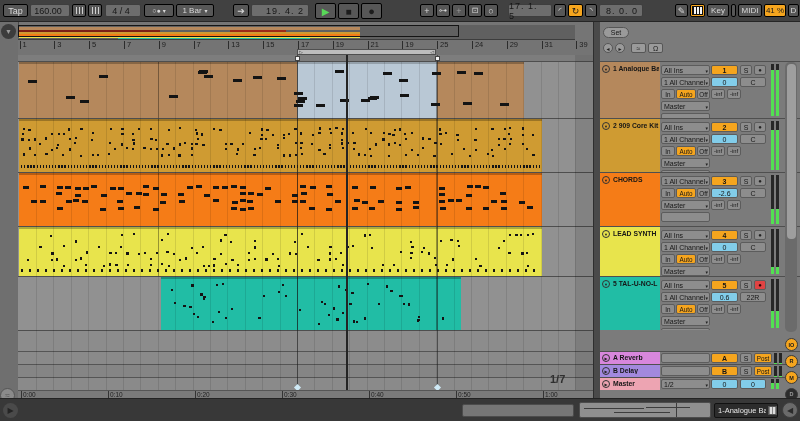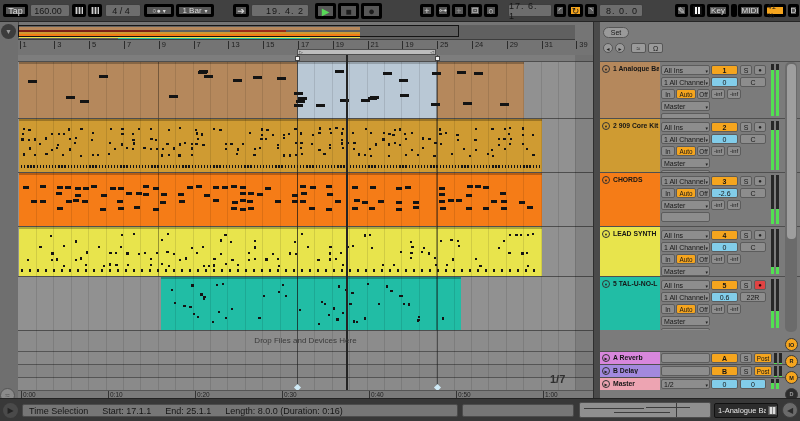--- a/index.html
+++ b/index.html
@@ -1,20 +1,20 @@
 <!DOCTYPE html>
 <html><head>
 <meta charset="utf-8">
 <style>
   html,body{margin:0;padding:0;background:#2e2e2e;}
   #app{position:relative;width:800px;height:421px;overflow:hidden;
        font-family:"Liberation Sans",sans-serif;background:#3f3f3f;
        -webkit-font-smoothing:antialiased;}
   .abs{position:absolute;}
-  .btn{background:#575757;border:3px solid #000000;border-radius:2px;color:#d8d8d8;
+  .btn{background:#575757;border:1px solid #000000;border-radius:2px;color:#d8d8d8;
        font-size:9px;display:flex;align-items:center;justify-content:center;box-sizing:border-box;}
   .disp{background:#6d6d6d;border:1px solid #3e3e3e;border-radius:2px;color:#161616;
        font-size:9px;display:flex;align-items:center;justify-content:flex-end;
        box-sizing:border-box;padding-right:4px;letter-spacing:1px;}
   .orange{background:#f5a51e!important;color:#1a1a1a!important;}
   .stripes{background:repeating-linear-gradient(90deg,#cfcfcf 0,#cfcfcf 1px,#575757 1px,#575757 3px);
        width:7px;height:7px;}
   .pbox{background:#8d8d8d;border:1px solid #5c5c5c;border-radius:2px;color:#161616;
        font-size:7px;display:flex;align-items:center;box-sizing:border-box;
        padding:0 2px;overflow:hidden;white-space:nowrap;}
@@ -74,21 +74,21 @@
     <div class="btn abs" style="left:452px;top:4px;width:14px;height:13px;color:#9a9a9a">
         <span>+</span>
       </div>
     <div class="btn abs" style="left:468px;top:4px;width:14px;height:13px;font-size:8px">
         <span>⊡</span>
       </div>
     <div class="btn abs" style="left:484px;top:4px;width:14px;height:13px">
         <span>○</span>
       </div>
 
-    <div class="disp abs" style="left:508px;top:4px;width:44px;height:13px">17. 6. 1</div>
+    <div class="disp abs" style="left:508px;top:4px;width:44px;height:13px">17. 1. 5</div>
     <div class="btn abs" style="left:554px;top:4px;width:12px;height:13px;font-size:8px">
         <span>◜</span>
       </div>
     <div class="btn abs orange" style="left:568px;top:4px;width:15px;height:13px;font-size:9px">
         <span>↻</span>
       </div>
     <div class="btn abs" style="left:585px;top:4px;width:12px;height:13px;font-size:8px">
         <span>◝</span>
       </div>
     <div class="disp abs" style="left:599px;top:4px;width:44px;height:13px">8. 0. 0</div>
@@ -917,21 +917,20 @@
           <div style="position: absolute; left: 267.295px; top: 239.629px; width: 2.2px; height: 2.2px; background: rgb(20, 20, 20);"></div>
         </div>
         <div style="position: absolute; left: 557px; top: 0px; width: 18px; height: 335px; background: rgba(0, 0, 0, 0.1);"></div>
         <div style="position: absolute; left: 279px; top: 0px; width: 1px; height: 335px; background: rgba(25, 25, 25, 0.55);"></div>
         <div style="position: absolute; left: 277px; top: 1px; width: 5px; height: 5px; background: rgb(242, 242, 242); border: 1px solid rgb(68, 68, 68); box-sizing: border-box;"></div>
         <div style="position: absolute; left: 277px; top: 330px; width: 5px; height: 5px; background: rgb(207, 234, 246); transform: rotate(45deg);"></div>
         <div style="position: absolute; left: 419px; top: 0px; width: 1px; height: 335px; background: rgba(25, 25, 25, 0.55);"></div>
         <div style="position: absolute; left: 417px; top: 1px; width: 5px; height: 5px; background: rgb(242, 242, 242); border: 1px solid rgb(68, 68, 68); box-sizing: border-box;"></div>
         <div style="position: absolute; left: 417px; top: 330px; width: 5px; height: 5px; background: rgb(207, 234, 246); transform: rotate(45deg);"></div>
         <div style="position: absolute; left: 328px; top: 0px; width: 1.5px; height: 335px; background: rgb(36, 36, 36);"></div>
-        <div style="position: absolute; left: 0px; top: 281px; width: 575px; text-align: center; color: rgb(58, 58, 58); font-size: 8px;">Drop Files and Devices Here</div>
       </div>
       <div style="position: absolute; left: 550px; top: 351px; width: 34px; color: rgb(47, 47, 47); font-size: 11px; font-weight: bold;">1/7</div>
       <div style="position: absolute; left: 18px; top: 368px; width: 575px; height: 8px; background: rgb(122, 122, 122); border-top: 1px solid rgb(85, 85, 85);">
         <div style="position: absolute; left: 3px; top: 0px; height: 8px; font-size: 6.5px; color: rgb(31, 31, 31); border-left: 1px solid rgb(51, 51, 51); padding-left: 1px; line-height: 8px;">0:00</div>
         <div style="position: absolute; left: 90px; top: 0px; height: 8px; font-size: 6.5px; color: rgb(31, 31, 31); border-left: 1px solid rgb(51, 51, 51); padding-left: 1px; line-height: 8px;">0:10</div>
         <div style="position: absolute; left: 177px; top: 0px; height: 8px; font-size: 6.5px; color: rgb(31, 31, 31); border-left: 1px solid rgb(51, 51, 51); padding-left: 1px; line-height: 8px;">0:20</div>
         <div style="position: absolute; left: 264px; top: 0px; height: 8px; font-size: 6.5px; color: rgb(31, 31, 31); border-left: 1px solid rgb(51, 51, 51); padding-left: 1px; line-height: 8px;">0:30</div>
         <div style="position: absolute; left: 351px; top: 0px; height: 8px; font-size: 6.5px; color: rgb(31, 31, 31); border-left: 1px solid rgb(51, 51, 51); padding-left: 1px; line-height: 8px;">0:40</div>
         <div style="position: absolute; left: 438px; top: 0px; height: 8px; font-size: 6.5px; color: rgb(31, 31, 31); border-left: 1px solid rgb(51, 51, 51); padding-left: 1px; line-height: 8px;">0:50</div>
         <div style="position: absolute; left: 525px; top: 0px; height: 8px; font-size: 6.5px; color: rgb(31, 31, 31); border-left: 1px solid rgb(51, 51, 51); padding-left: 1px; line-height: 8px;">1:00</div>
@@ -1115,26 +1114,20 @@
       <div style="position: absolute; left: 185px; top: 316px; width: 13px; height: 13px; border-radius: 50%; background: rgb(245, 165, 30); color: rgb(26, 26, 26); font-size: 5.5px; font-weight: bold; display: flex; align-items: center; justify-content: center; border: 1px solid rgb(58, 58, 58); box-sizing: border-box;">IO</div>
       <div style="position: absolute; left: 185px; top: 332.5px; width: 13px; height: 13px; border-radius: 50%; background: rgb(245, 165, 30); color: rgb(26, 26, 26); font-size: 5.5px; font-weight: bold; display: flex; align-items: center; justify-content: center; border: 1px solid rgb(58, 58, 58); box-sizing: border-box;">R</div>
       <div style="position: absolute; left: 185px; top: 349px; width: 13px; height: 13px; border-radius: 50%; background: rgb(245, 165, 30); color: rgb(26, 26, 26); font-size: 5.5px; font-weight: bold; display: flex; align-items: center; justify-content: center; border: 1px solid rgb(58, 58, 58); box-sizing: border-box;">M</div>
       <div style="position: absolute; left: 185px; top: 365.5px; width: 13px; height: 13px; border-radius: 50%; background: rgb(44, 44, 44); color: rgb(153, 153, 153); font-size: 5.5px; font-weight: bold; display: flex; align-items: center; justify-content: center; border: 1px solid rgb(58, 58, 58); box-sizing: border-box;">D</div>
       <div style="position: absolute; left: 185px; top: 40px; width: 12px; height: 270px; background: rgb(107, 107, 107); border-radius: 5px;"></div>
       <div style="position: absolute; left: 186.5px; top: 42px; width: 9px; height: 175px; background: rgb(158, 158, 158); border-radius: 4px;"></div>
     </div>
 
   <div id="statusbar">
     <div class="circ abs" style="left:3px;top:402px;width:15px;height:15px;background:#4a4a4a;color:#242424;font-size:8px;top:4px;left:3px">▶</div>
-    <div class="abs" style="left:22px;top:5px;width:436px;height:13px;background:#767676;border:1px solid #4c4c4c;border-radius:2px;box-sizing:border-box;display:flex;align-items:center;color:#151515;font-size:9px">
-      <span style="margin-left:6px">Time Selection</span>
-      <span style="margin-left:14px">Start: 17.1.1</span>
-      <span style="margin-left:14px">End: 25.1.1</span>
-      <span style="margin-left:14px">Length: 8.0.0  (Duration: 0:16)</span>
-    </div>
     <div class="abs" style="left:462px;top:5px;width:112px;height:13px;background:#767676;border:1px solid #4c4c4c;border-radius:2px;box-sizing:border-box"></div>
     <div class="abs" style="left:579px;top:3px;width:132px;height:16px;background:#8f8f8f;border:1px solid #4c4c4c;border-radius:2px;box-sizing:border-box;overflow:hidden">
       <div class="abs" style="left:4px;top:5px;width:60px;height:1px;background:#3c3c3c"></div>
       <div class="abs" style="left:34px;top:9px;width:56px;height:1px;background:#3c3c3c"></div>
       <div class="abs" style="left:66px;top:4px;width:44px;height:1px;background:#3c3c3c"></div>
       <div class="abs" style="left:96px;top:0;width:1px;height:16px;background:#3c3c3c"></div>
     </div>
     <div class="abs" style="left:714px;top:4px;width:64px;height:15px;background:#2c2c2c;border:1px solid #111;border-radius:2px;box-sizing:border-box;display:flex;align-items:center;color:#e6e6e6;font-size:7.5px">
       <span style="margin-left:3px;overflow:hidden;white-space:nowrap">1-Analogue Bass</span>
       <span style="margin-left:2px;display:block;width:9px;height:7px;background:repeating-linear-gradient(90deg,#888 0,#888 1px,#ddd 1px,#ddd 3px);border:1px solid #555"></span>

